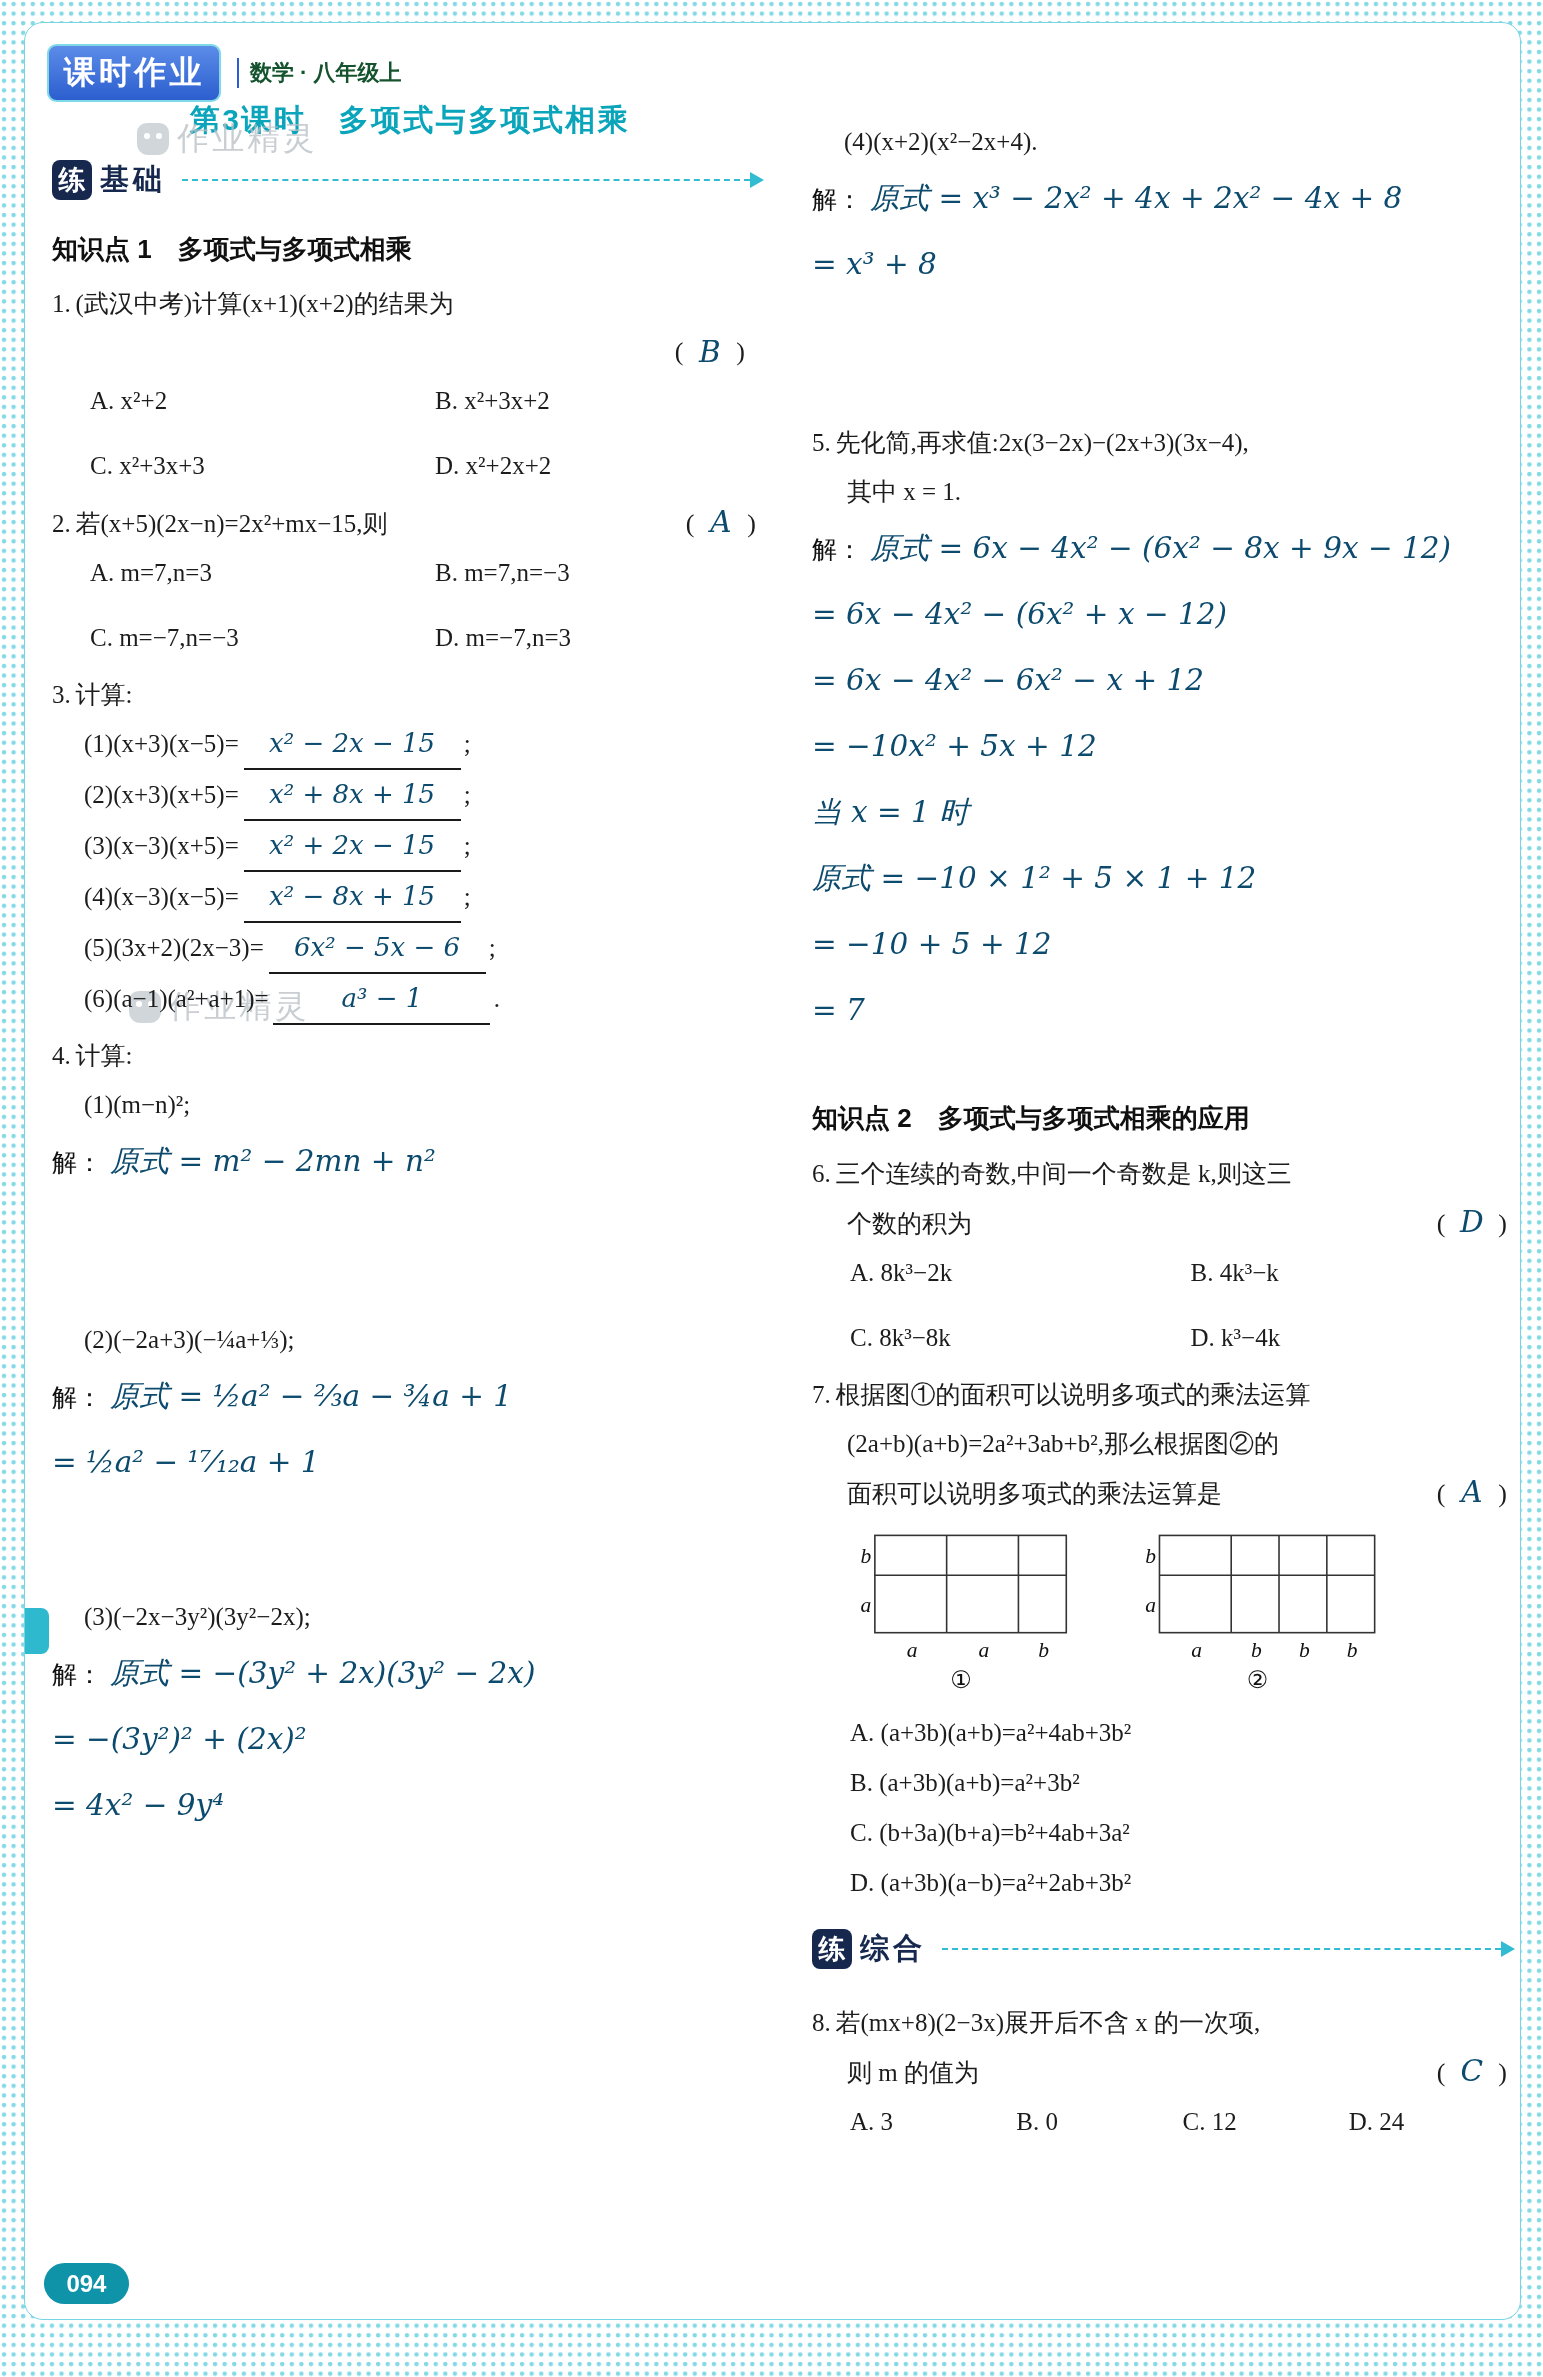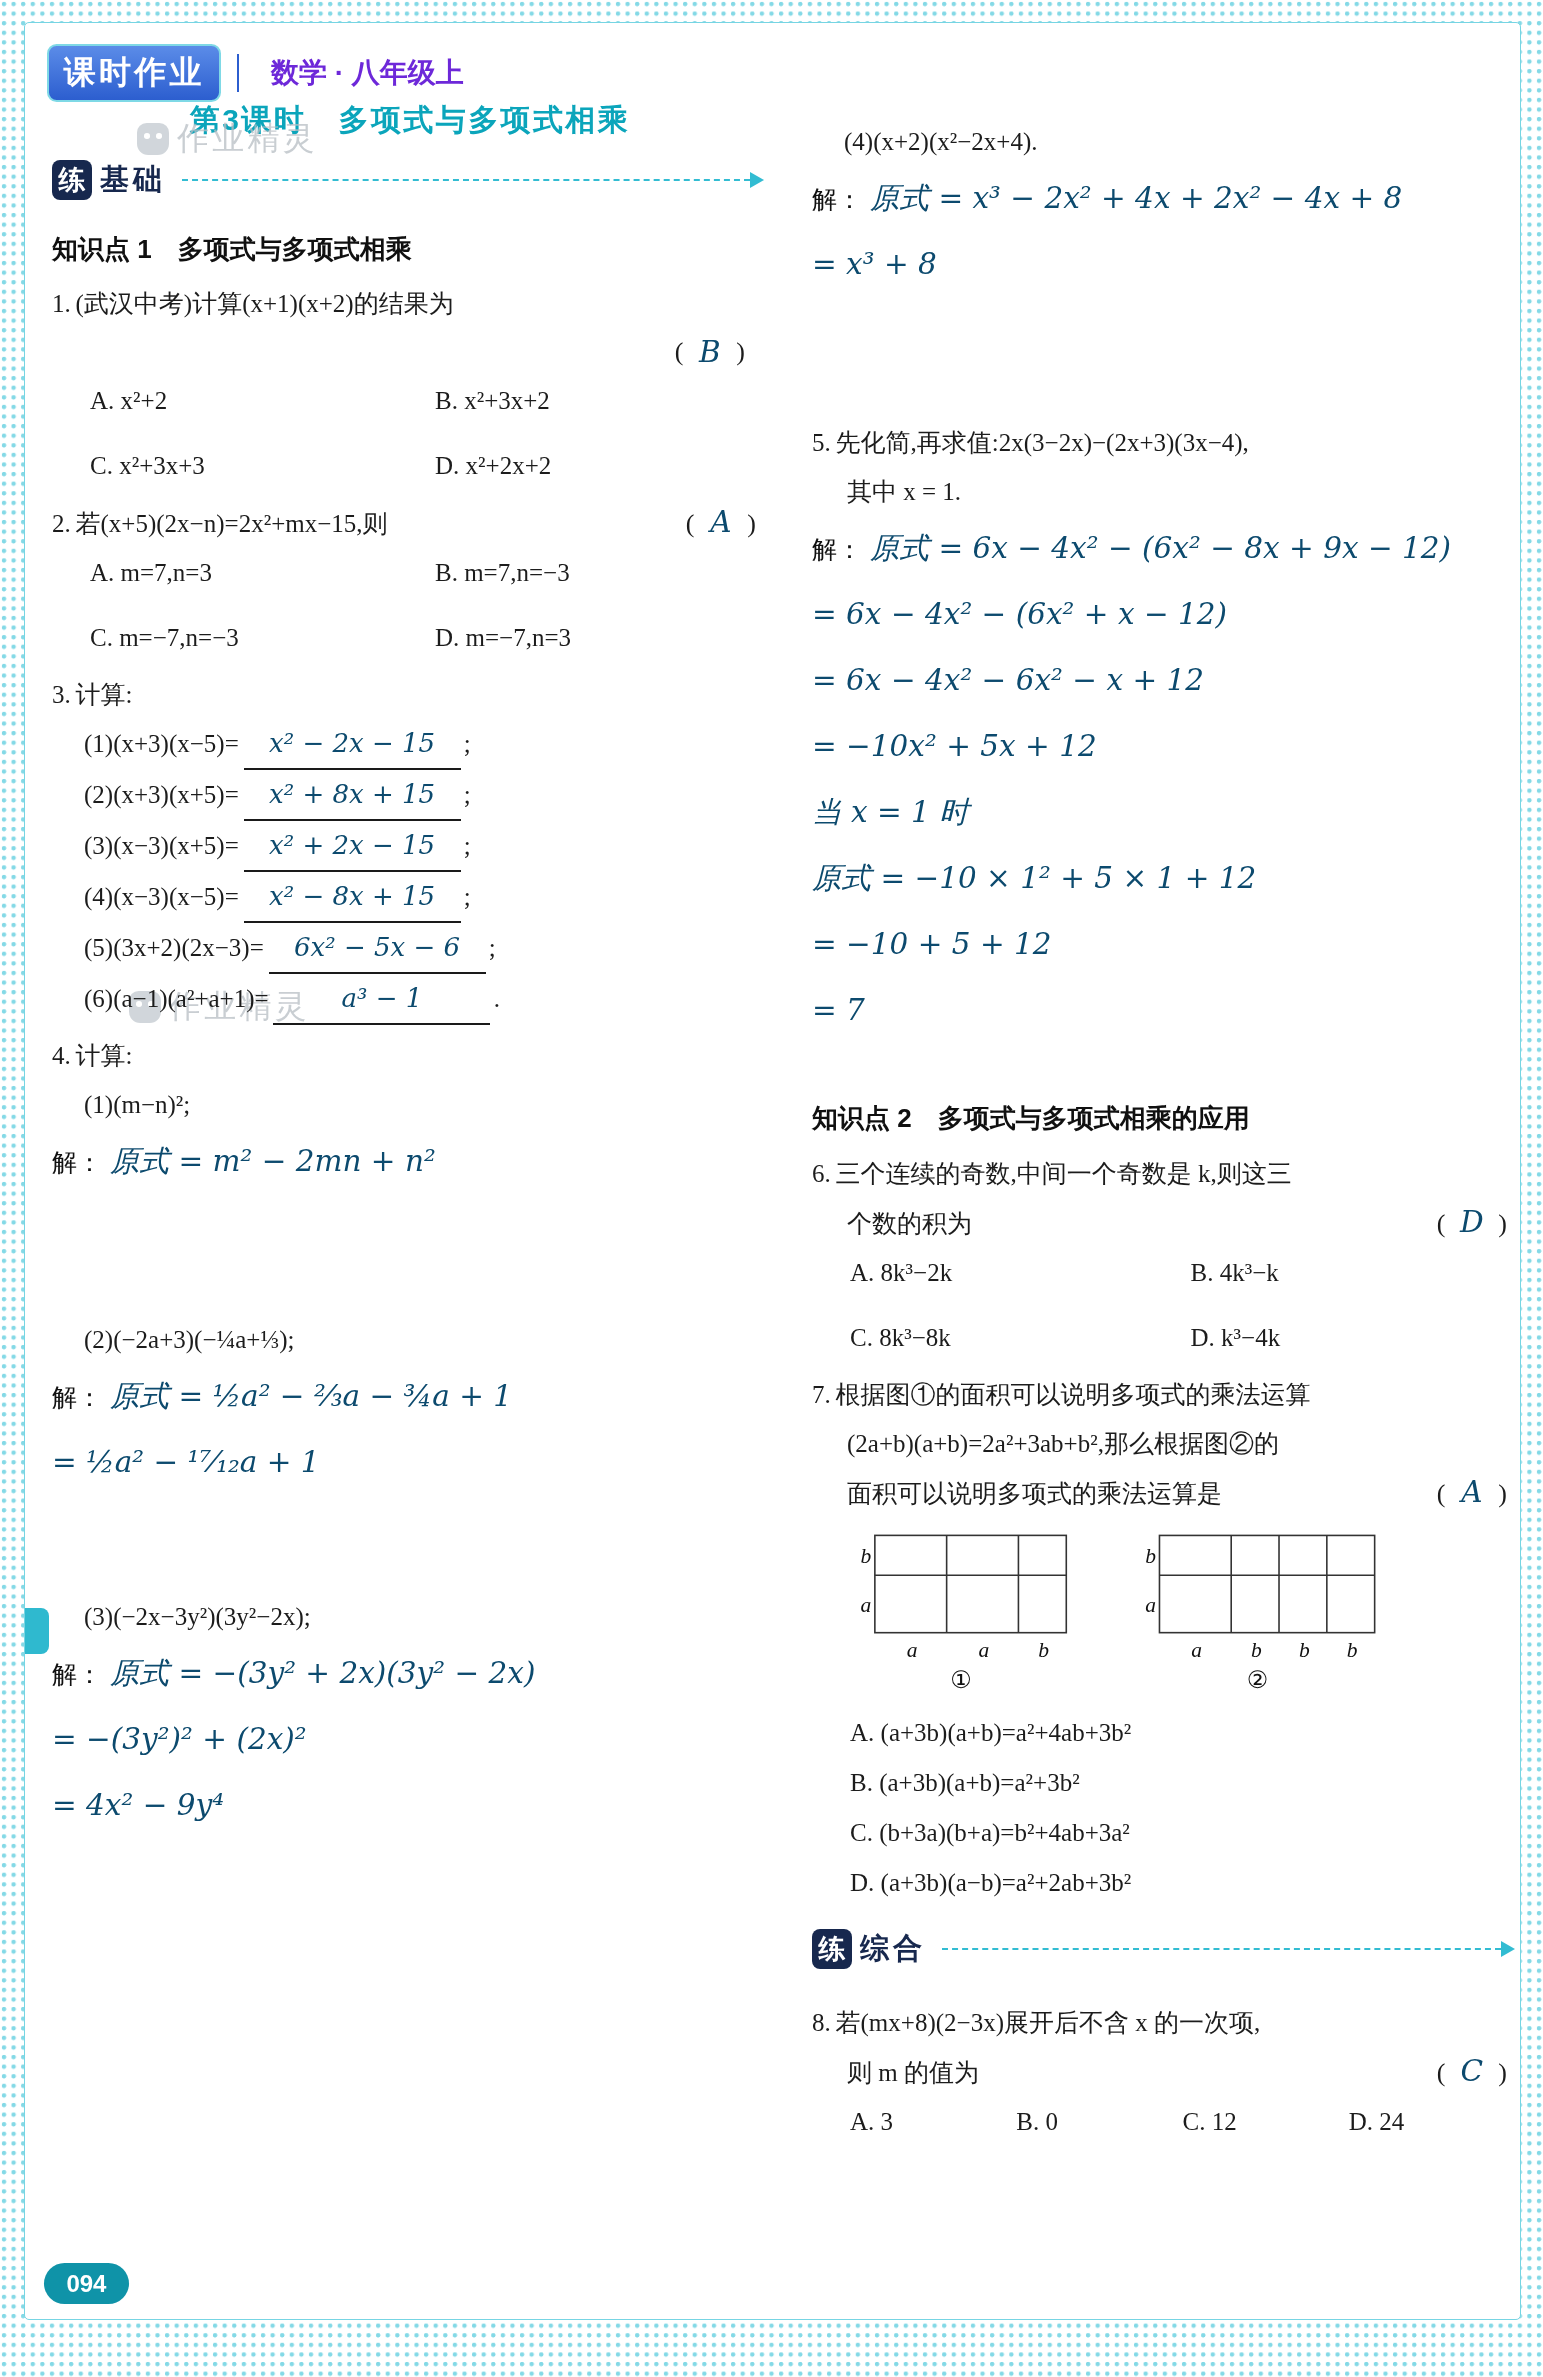--- a/index.html
+++ b/index.html
@@ -6,33 +6,33 @@
   body {
     width:1543px; height:2377px; position:relative; overflow:hidden;
     background-color:#ffffff;
     background-image: radial-gradient(circle at 4px 4px, #84d9e6 1.9px, rgba(255,255,255,0) 2.6px);
     background-size: 9.6px 9.6px;
     font-family:"Liberation Serif","DejaVu Serif",serif;
     color:#1c1c1c;
   }
   .page {
     position:absolute; left:24px; top:22.4px; width:1495px; height:2296px;
-    background:#ffffff; border:1.6px solid #77d5e3; border-radius:5px;
+    background:#ffffff; border:1.6px solid #77d5e3; border-radius:19px;
   }
   
   .logo-row { position:absolute; left:22.4px; top:21px; display:flex; align-items:center; gap:16px; }
   .logo-box {
     background:linear-gradient(180deg,#5b8ce8,#2c5ecf); color:#fff;
     font-family:"Liberation Sans","DejaVu Sans",sans-serif; font-weight:bold;
     font-size:32px; padding:4.8px 14.4px; border-radius:9.6px; border:2.4px solid #7fd9e6;
     letter-spacing:3.2px;
   }
   .logo-sub {
-    color:#6d28d9; font-family:"Liberation Sans","DejaVu Sans",sans-serif;
-    font-weight:bold; font-size:28px; border-left:2.4px solid #2c5ecf; padding-left:32px;
+    color:#14532d; font-family:"Liberation Sans","DejaVu Sans",sans-serif;
+    font-weight:bold; font-size:22px; border-left:2.4px solid #2c5ecf; padding-left:11px;
   }
   .page-title {
     position:absolute; left:29px; top:77px; width:712px; text-align:center;
     font-family:"Liberation Sans","DejaVu Sans",sans-serif; font-weight:bold;
     font-size:30px; color:#0ba5bb; letter-spacing:2.4px;
   }
   
   .wm { position:absolute; display:flex; align-items:center; gap:8px; opacity:.75; }
   .wm1 { left:112px; top:94px; }
   .wm2 { left:104px; top:962px; }

